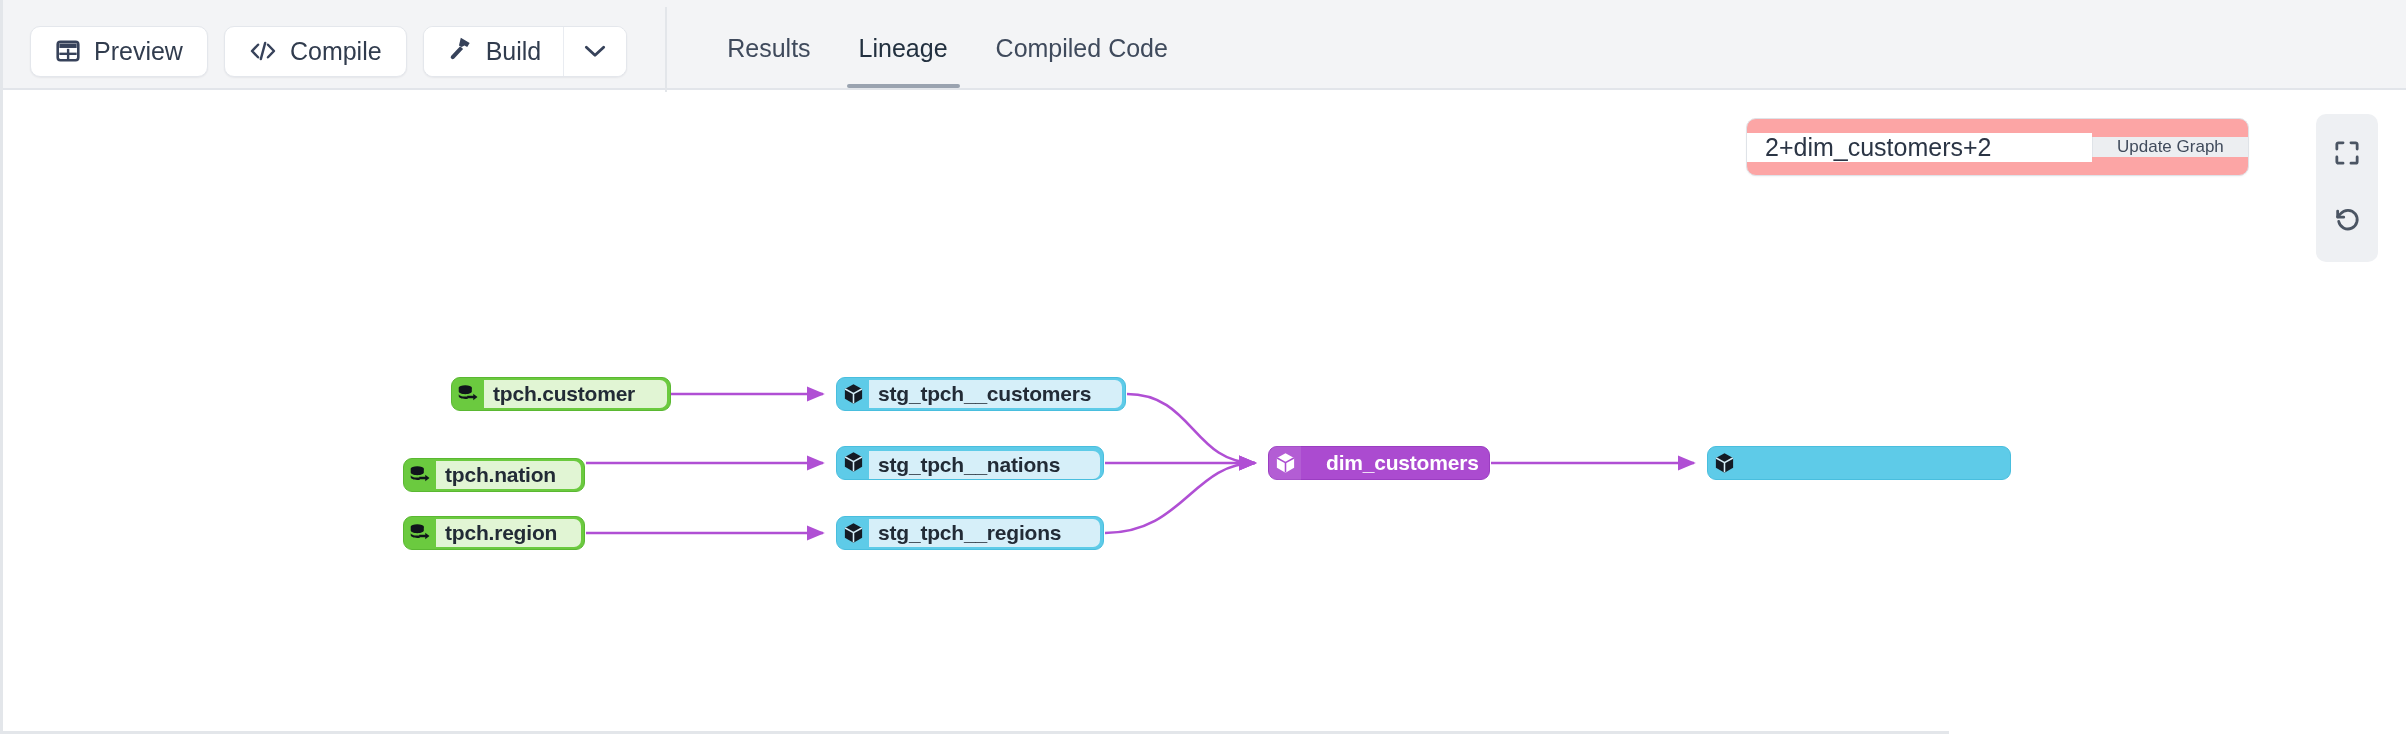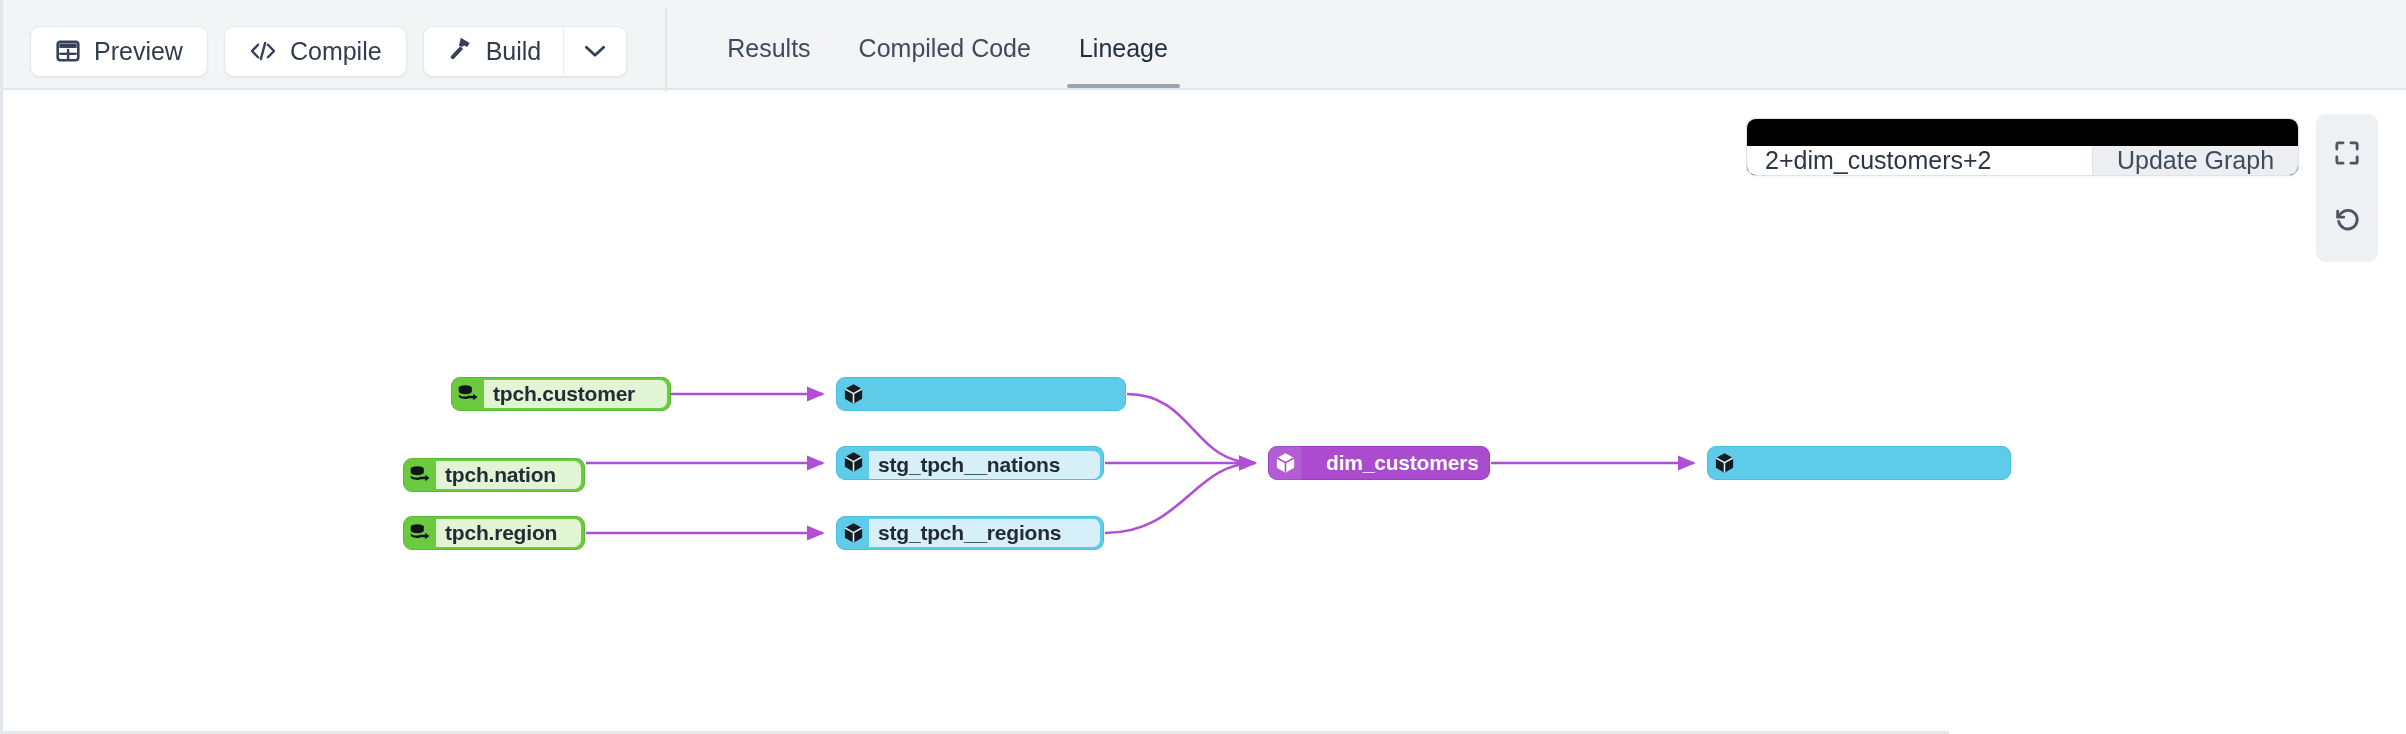--- a/index.html
+++ b/index.html
@@ -123,23 +123,23 @@
     background: #ffffff;
     overflow: hidden;
   }
 
   
   .graph-search {
     position: absolute;
     top: 26px;
     left: 1743px;
     display: flex;
-    align-items: flex-end;
+    align-items: center;
     height: 58px;
-    background: #000000;
+    background: #fca5a5;
     border: 1px solid #dfe3e8;
     border-radius: 10px;
     overflow: hidden;
     box-shadow: 0 1px 2px rgba(16,24,40,0.04);
   }
   .graph-search input {
     width: 345px;
     border: none;
     outline: none;
     padding: 0 18px;
@@ -149,21 +149,21 @@
     background: #ffffff;
   }
   .graph-search input::placeholder { color: #9aa3b0; }
   .update-btn {
     display: flex;
     align-items: center;
     padding: 0 24px;
     background: #eceef1;
     border-left: 1px solid #dfe3e8;
     color: #404b5c;
-    font-size: 25px;
+    font-size: 17px;
     cursor: pointer;
     white-space: nowrap;
   }
 
   .ctrl-panel {
     position: absolute;
     top: 22px;
     left: 2313px;
     width: 62px;
     background: #eef0f3;
@@ -283,25 +283,25 @@
         </div>
       </div>
 
       <div class="hdr-divider"></div>
     </div>
 
     <div class="tabs">
       <div class="tab">
         <span>Results</span>
       </div>
+      <div class="tab active">
+        <span>Lineage</span>
+      </div>
       <div class="tab">
         <span>Compiled Code</span>
-      </div>
-      <div class="tab active">
-        <span>Lineage</span>
       </div>
     </div>
   </div>
 
   <div class="canvas">
 
     <svg class="edges" viewBox="0 0 2403 639">
       <defs>
         <marker id="ah" viewBox="0 0 10 10" refX="9" refY="5" markerWidth="7" markerHeight="7" orient="auto-start-reverse">
           <path d="M0,0.8 L10,5 L0,9.2 z" fill="#b04fd4"></path>
@@ -357,20 +357,21 @@
       </div>
 
       <div class="node model" style="left:833px; top:285px; width:290px;">
         <span class="nicon">
           <svg width="21" height="22" viewBox="0 0 22 24">
             <path d="M11 1.4 L20.4 6.5 L20.4 17.3 L11 22.5 L1.6 17.3 L1.6 6.5 Z" fill="#141b24"></path>
             <path d="M1.9 6.6 L11 11.6 L20.1 6.6" fill="none" stroke="#d6eff9" stroke-width="1.7" stroke-linejoin="round"></path>
             <path d="M11 11.8 L11 22.2" fill="none" stroke="#d6eff9" stroke-width="1.7"></path>
           </svg>
         </span>
+        <span class="nlabel">stg_tpch__customers</span>
       </div>
 
       <div class="node model" style="left:833px; top:354px; width:268px;align-items:flex-end;">
         <span class="nicon">
           <svg width="21" height="22" viewBox="0 0 22 24">
             <path d="M11 1.4 L20.4 6.5 L20.4 17.3 L11 22.5 L1.6 17.3 L1.6 6.5 Z" fill="#141b24"></path>
             <path d="M1.9 6.6 L11 11.6 L20.1 6.6" fill="none" stroke="#d6eff9" stroke-width="1.7" stroke-linejoin="round"></path>
             <path d="M11 11.8 L11 22.2" fill="none" stroke="#d6eff9" stroke-width="1.7"></path>
           </svg>
         </span>

